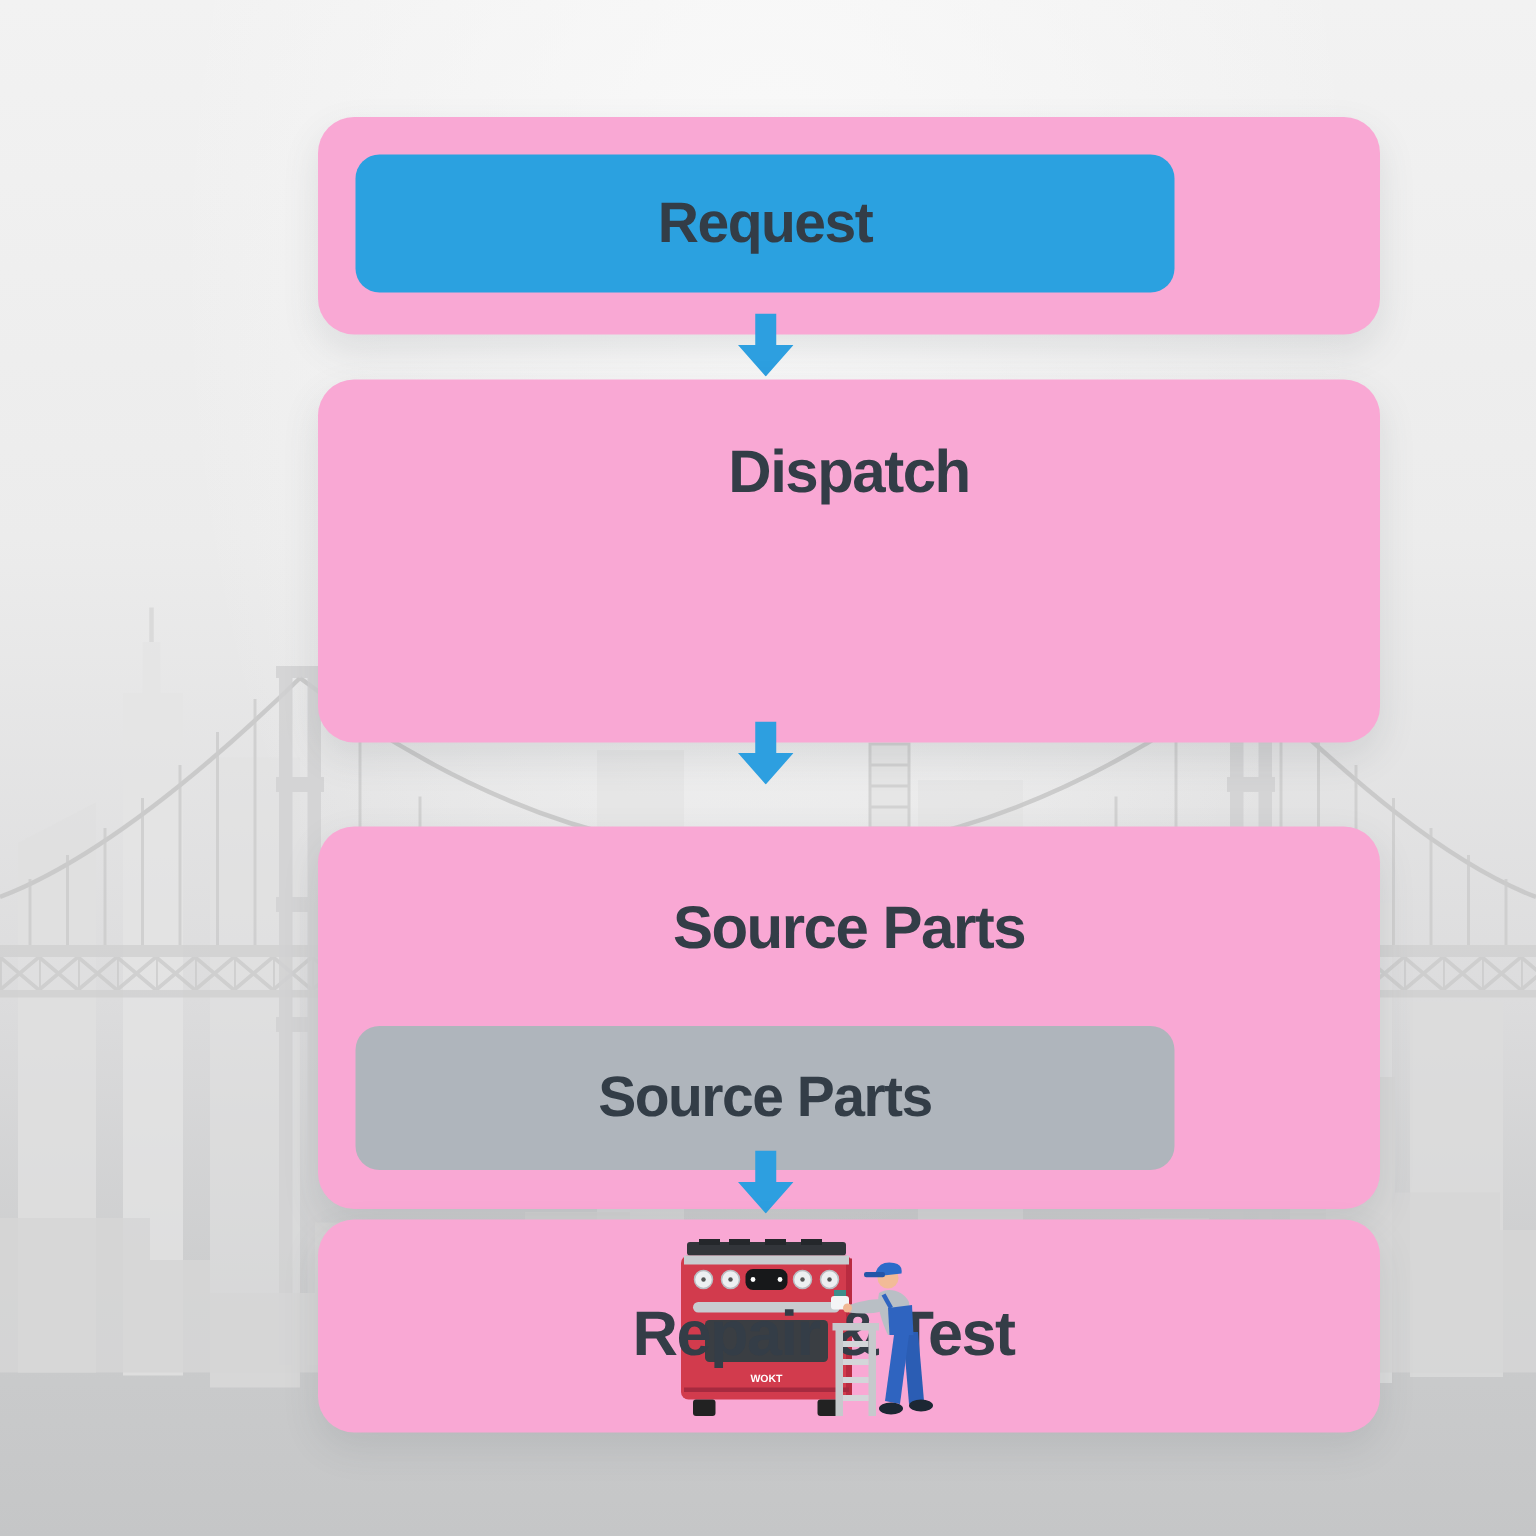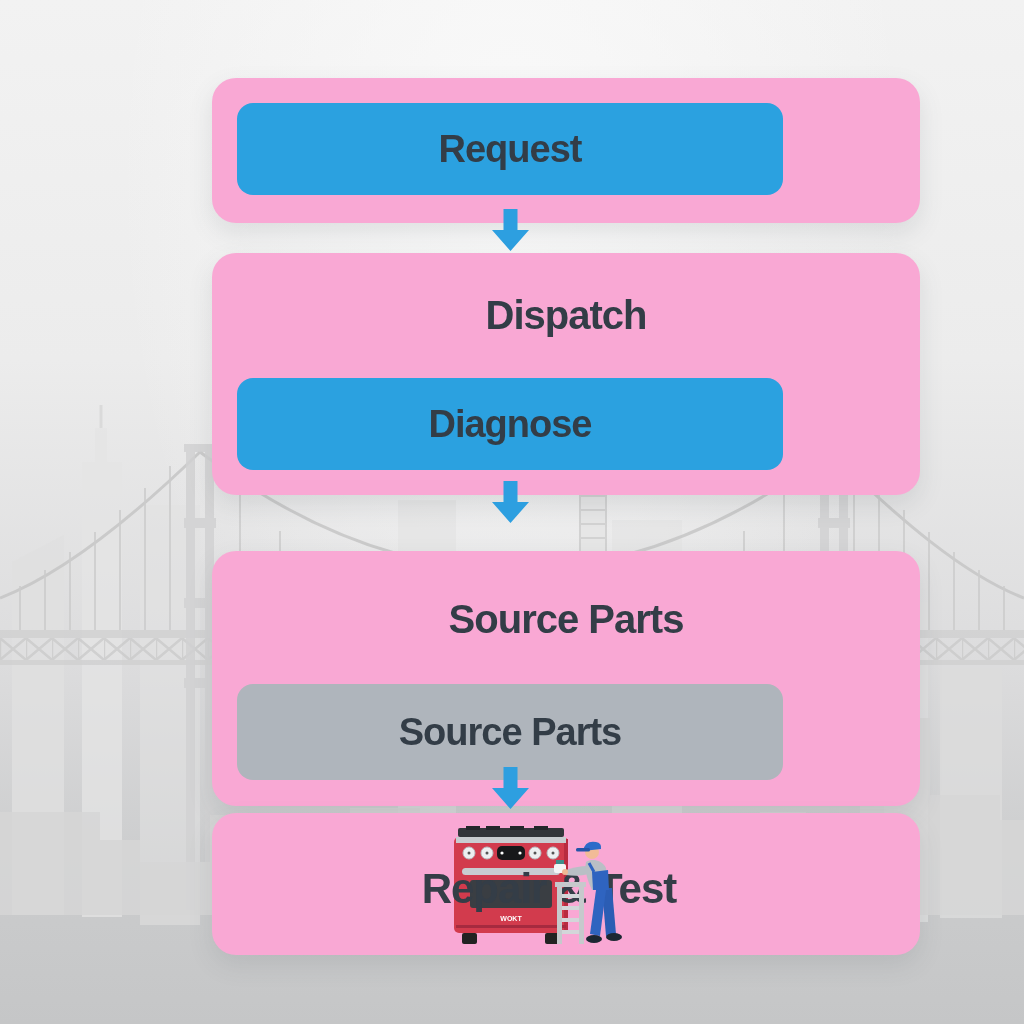--- a/index.html
+++ b/index.html
@@ -124,23 +124,20 @@
         <span>Request</span>
       </button>
     </div>
 
     <svg class="arrow arrow-1" viewBox="0 0 37 42" aria-hidden="true">
       <polygon points="11.5,0 25.5,0 25.5,21 37,21 18.5,42 0,21 11.5,21" fill="#2D9FE0"></polygon>
     </svg>
 
     <div class="card card-dispatch">
       <div class="card-title">Dispatch</div>
-      <button class="pill blue">
-        <span>Diagnose</span>
-      </button>
     </div>
 
     <svg class="arrow arrow-2" viewBox="0 0 37 42" aria-hidden="true">
       <polygon points="11.5,0 25.5,0 25.5,21 37,21 18.5,42 0,21 11.5,21" fill="#2D9FE0"></polygon>
     </svg>
 
     <div class="card card-source">
       <div class="card-title">Source Parts</div>
       <button class="pill gray">
         <span>Source Parts</span>

